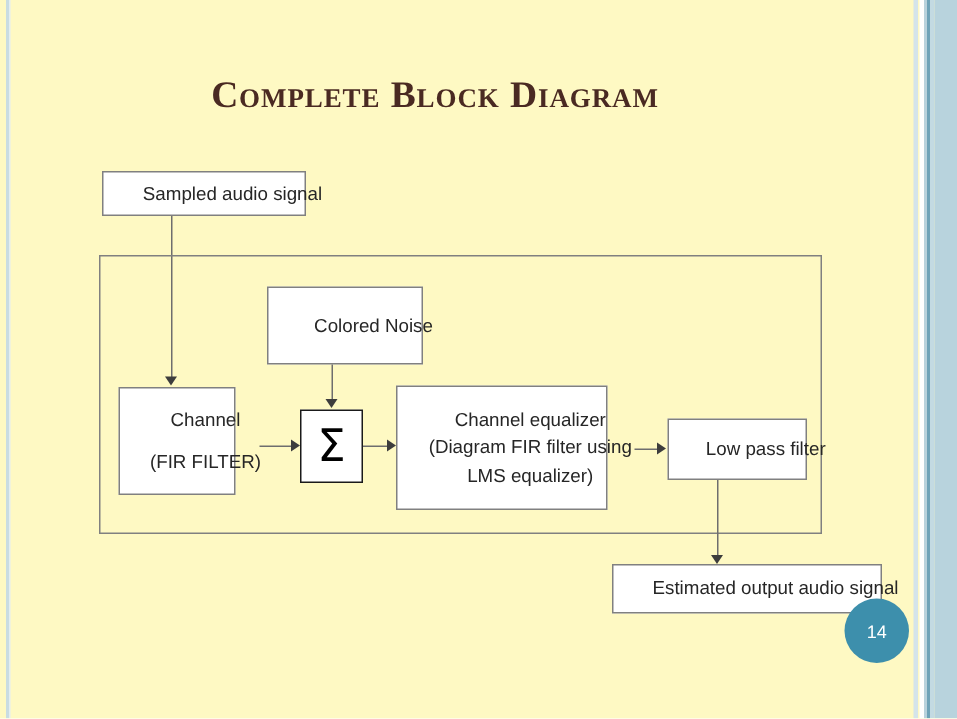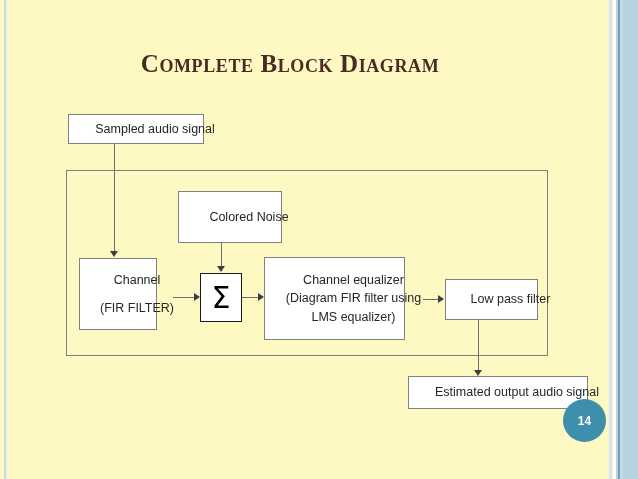--- a/index.html
+++ b/index.html
@@ -113,21 +113,21 @@
     top: 399px;
     width: 43px;
     height: 43px;
     border-radius: 50%;
     background: #3d8fac;
     color: #ffffff;
     display: flex;
     align-items: center;
     justify-content: center;
     font-size: 12px;
-    font-weight: bold;
+    font-weight: normal;
   }
 </style>
 </head>
 <body>
 
 <div id="slide">
 
   <div class="edge-stripe left-stripe-a"></div>
   <div class="edge-stripe left-stripe-b"></div>
   <div class="edge-stripe right-stripe-a"></div>

